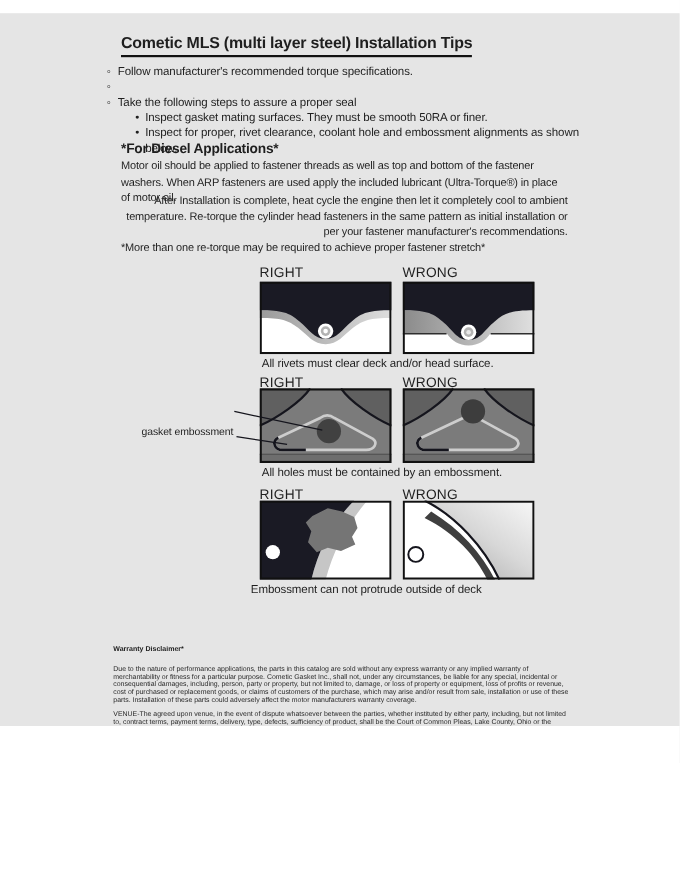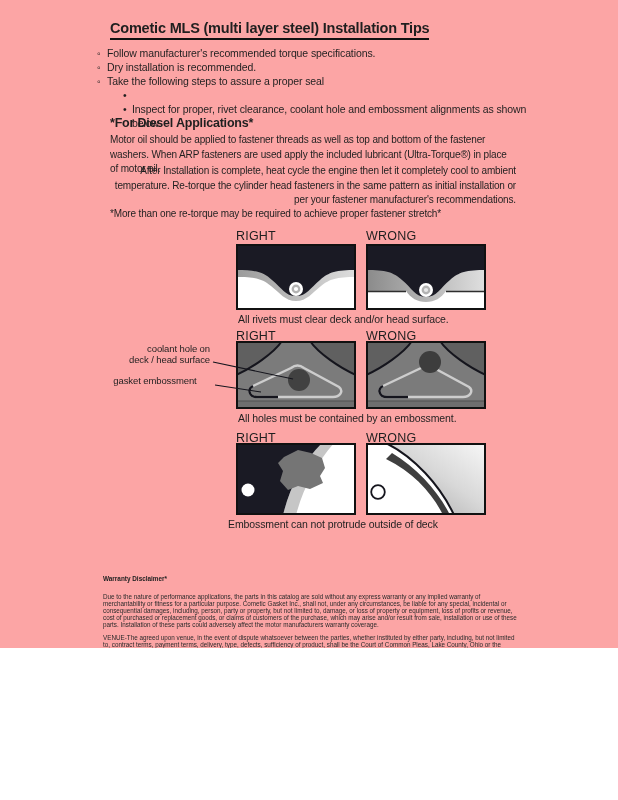--- a/index.html
+++ b/index.html
@@ -1,18 +1,18 @@
 <!DOCTYPE html>
 <html style="--ink: #1f1f1f; --diagram_black: #1a1a24; --diagram_gray: #7b7b7b;"><head>
 <meta charset="utf-8">
 <style>
   * { margin:0; padding:0; box-sizing:border-box; }
   html,body { background:#fff; }
   body { font-family:"Liberation Sans","DejaVu Sans",sans-serif; color:var(--ink,#1f1f1f); }
-  .page { position:relative; width:618px; height:648px; background:#fca5a5; overflow:hidden; }
+  .page { position:relative; width:618px; height:648px; background:#e5e5e5; overflow:hidden;margin-top:12px; }
 
   
   .title { position:absolute; left:110px; top:20px; font-size:14.5px; font-weight:bold;
            letter-spacing:-0.2px; border-bottom:2px solid #111; padding-bottom:2px; }
 
   
   .tips { position:absolute; left:97px; top:46px; width:430px; font-size:10.5px;
           line-height:14px; letter-spacing:-0.1px; list-style:none; }
   .tips li { display:flex; }
   .tips .marker { width:10px; flex:0 0 10px; text-align:left; }
@@ -39,21 +39,21 @@
   .r2L-label { left:236px; top:329px; } .r2R-label { left:366px; top:329px; }
   .r2L-box { left:236px; top:341px; }  .r2R-box { left:366px; top:341px; }
   .r2-cap { left:238px; top:412px; }
 
   .r3L-label { left:236px; top:431px; } .r3R-label { left:366px; top:431px; }
   .r3L-box { left:236px; top:443px; }  .r3R-box { left:366px; top:443px; }
   .r3-cap { left:228px; top:518px; width:280px; }
 
   .side-label { position:absolute; text-align:right; font-size:9.5px; line-height:10.5px; letter-spacing:-0.1px; }
   .coolant-label { left:98px; top:344px; width:112px; }
-  .emboss-label { left:98px; top:376px; width:114px;text-align:center; }
+  .emboss-label { left:98px; top:376px; width:114px; }
 
   .overlay { position:absolute; left:0; top:0; width:618px; height:800px; pointer-events:none; }
 
   
   .legal { position:absolute; left:103px; top:576px; width:415px; font-size:6.3px;
            line-height:6.9px; letter-spacing:0; color:#2a2a2a; }
   .legal h2 { font-size:6.4px; font-weight:bold; margin-bottom:11px; color:#222; }
   .legal p { margin-bottom:6.5px; }
   .legal p.tight { margin-bottom:0; }
 
@@ -66,28 +66,28 @@
 
   <h1 class="title">Cometic MLS (multi layer steel) Installation Tips</h1>
 
   <ul class="tips">
     <li>
       <span class="marker">◦</span>
       <span>Follow manufacturer's recommended torque specifications.</span>
     </li>
     <li>
       <span class="marker">◦</span>
-      <span>Dry installation is recommended.</span>
     </li>
     <li>
       <span class="marker">◦</span>
       <span>Take the following steps to assure a proper seal</span>
     </li>
     <li class="sub">
       <span class="marker">•</span>
+      <span>Inspect gasket mating surfaces.  They must be smooth 50RA or finer.</span>
     </li>
     <li class="sub">
       <span class="marker">•</span>
       <span>Inspect for proper, rivet clearance, coolant hole and embossment alignments as shown below.</span>
     </li>
   </ul>
 
   <h2 class="diesel-h">*For Diesel Applications*</h2>
   <p class="para p1">Motor oil should be applied to fastener threads as well as top and bottom of the fastener washers. When ARP fasteners are used apply the included lubricant (Ultra-Torque®) in place of motor oil.</p>
   <p class="para p2">After Installation is complete, heat cycle the engine then let it completely cool to ambient temperature. Re-torque the cylinder head fasteners in the same pattern as initial installation or per your fastener manufacturer's recommendations.</p>
@@ -129,24 +129,20 @@
       <circle cx="60" cy="46" r="4.4" fill="#b3b3b3"></circle>
       <circle cx="60" cy="46" r="2.1" fill="#e8e8e8"></circle>
       <rect x="1" y="1" width="118" height="64" fill="none" stroke="#111" stroke-width="2"></rect>
     </svg>
   </div>
   <div class="dcap r1-cap">All rivets must clear deck and/or head surface.</div>
 
   <div class="dlabel r2L-label">RIGHT</div>
   <div class="dlabel r2R-label">WRONG</div>
 
-  <div class="side-label coolant-label">
-    <div>coolant hole on</div>
-    <div>deck / head surface</div>
-  </div>
   <div class="side-label emboss-label">gasket embossment</div>
 
   <div class="dbox r2L-box">
     <svg width="120" height="68" viewBox="0 0 120 68">
       <rect width="120" height="68" fill="var(--diagram_gray,#7b7b7b)"></rect>
       <path d="M0,0 H46 C38,12 16,27 0,34 Z" fill="#606060"></path>
       <path d="M46,0 C38,12 16,27 0,34" stroke="#15151d" stroke-width="2" fill="none"></path>
       <path d="M74,0 H120 V34 C104,27 82,12 74,0 Z" fill="#606060"></path>
       <path d="M74,0 C82,12 104,27 120,34" stroke="#15151d" stroke-width="2" fill="none"></path>
       <rect x="0" y="60" width="120" height="8" fill="#6e6e6e"></rect>

